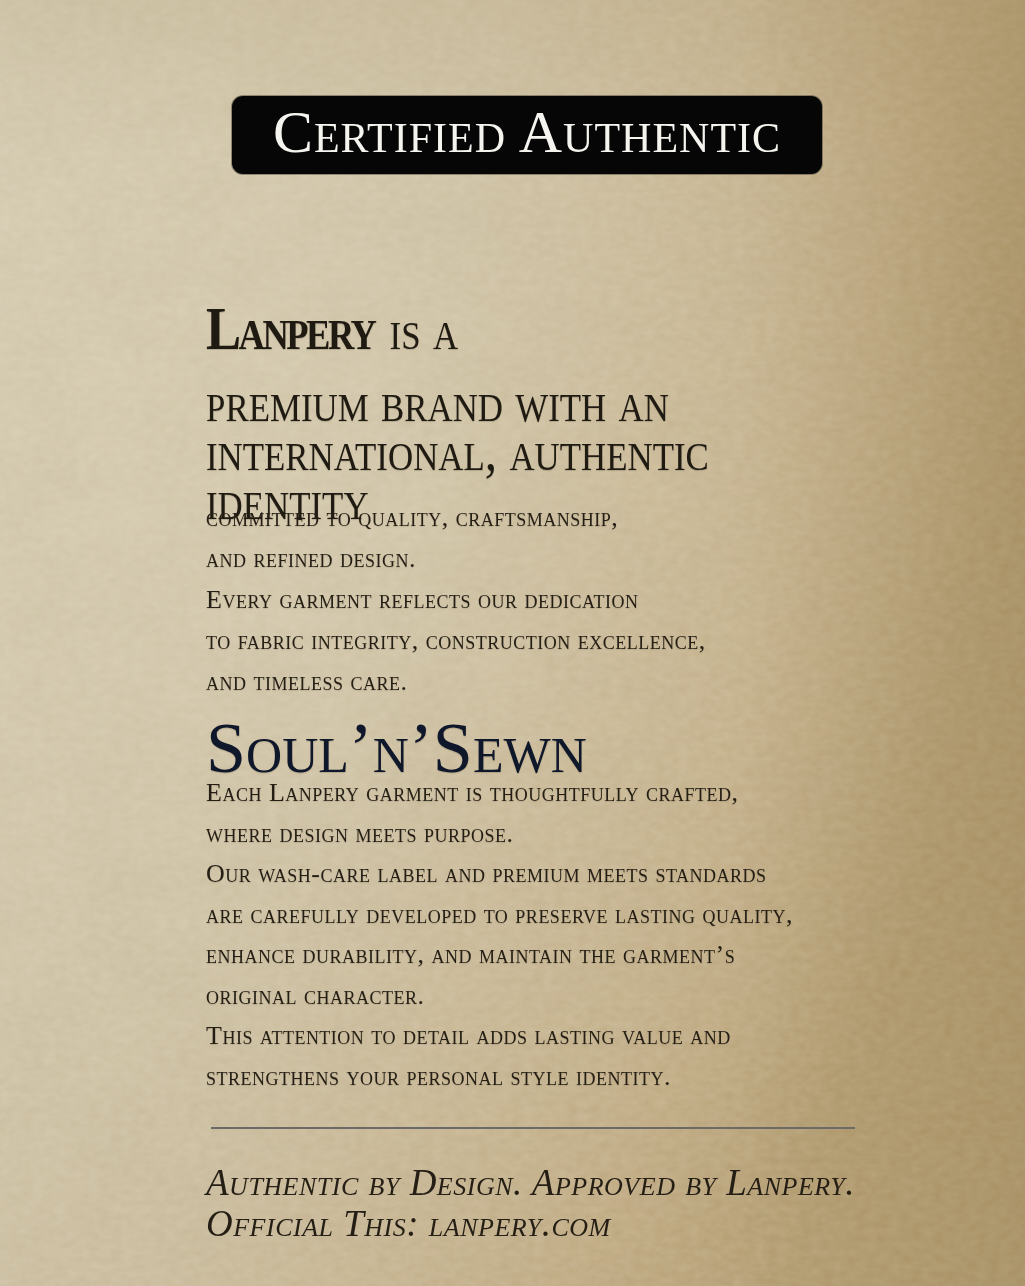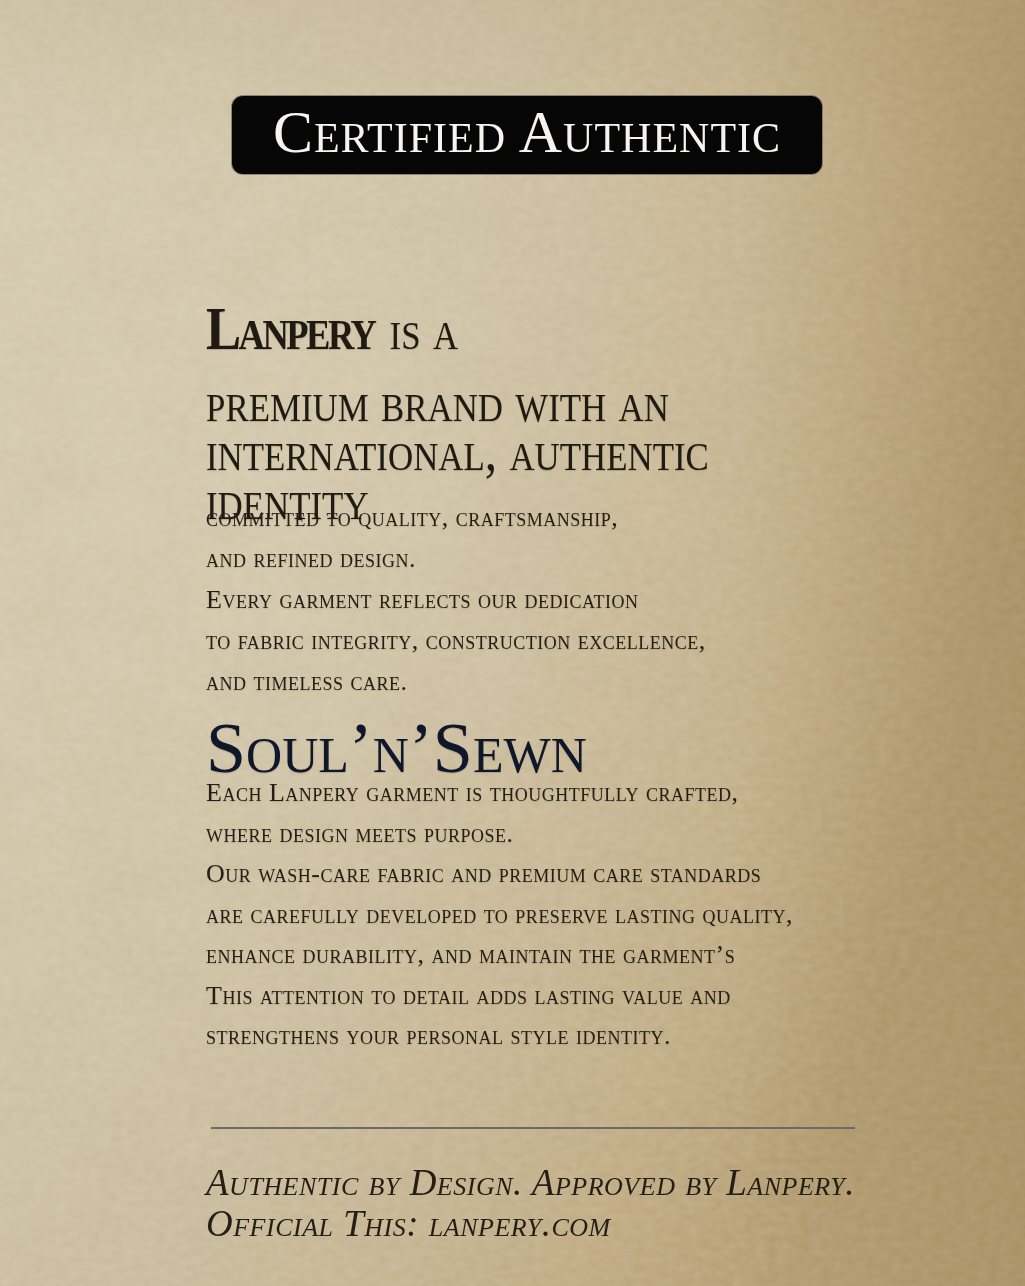--- a/index.html
+++ b/index.html
@@ -180,23 +180,24 @@
     <div class="body-line">Every garment reflects our dedication</div>
     <div class="body-line">to fabric integrity, construction excellence,</div>
     <div class="body-line">and timeless care.</div>
   </div>
 
   <h2 class="soul-heading">Soul’n’Sewn</h2>
 
   <div class="para soul-para">
     <div class="body-line">Each Lanpery garment is thoughtfully crafted,</div>
     <div class="body-line">where design meets purpose.</div>
-    <div class="body-line">Our wash-care fabric and premium care standards</div>
+    <div class="body-line">Our wash-care label and premium meets standards</div>
     <div class="body-line">are carefully developed to preserve lasting quality,</div>
     <div class="body-line">enhance durability, and maintain the garment’s</div>
+    <div class="body-line">original character.</div>
     <div class="body-line">This attention to detail adds lasting value and</div>
     <div class="body-line">strengthens your personal style identity.</div>
   </div>
 
   <hr class="divider">
 
   <div class="footer">
     <div class="footer-line">Authentic by Design. Approved by Lanpery.</div>
     <div class="footer-line">Official This: lanpery.com</div>
   </div>

